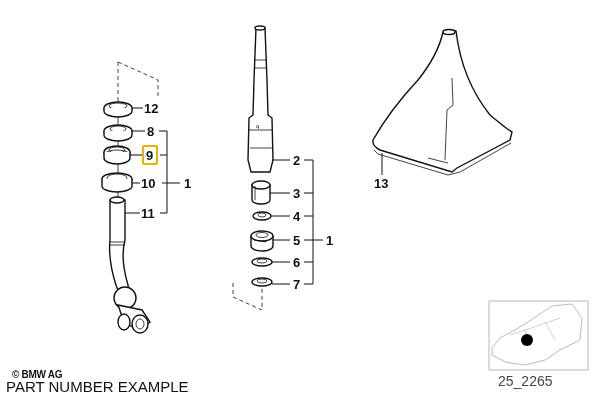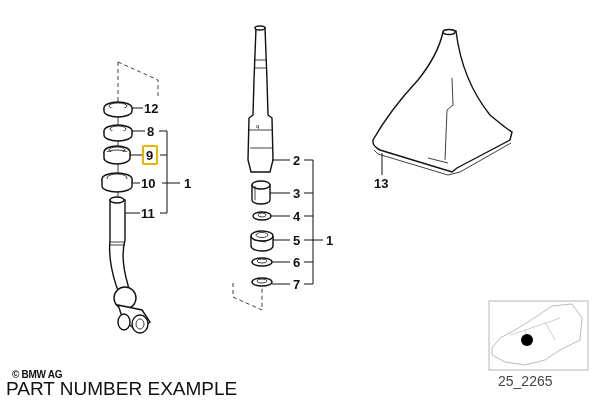--- a/index.html
+++ b/index.html
@@ -5,21 +5,21 @@
   html,body{margin:0;padding:0;background:#ffffff;}
   body{width:600px;height:400px;position:relative;overflow:hidden;font-family:"Liberation Sans",sans-serif;}
   svg.diagram{position:absolute;left:0;top:0;width:600px;height:400px;}
   .callout{font-family:"Liberation Sans",sans-serif;font-weight:bold;font-size:13px;fill:#111;}
   .ln{stroke:#111;stroke-width:1;fill:none;}
   .part{stroke:#111;stroke-width:1.4;fill:#fff;}
   .thin{stroke:#111;stroke-width:0.8;fill:none;}
   .dash{stroke:#111;stroke-width:0.8;fill:none;stroke-dasharray:4 3;}
   .highlight{position:absolute;left:142px;top:145px;width:16px;height:20px;border:2px solid #e8b400;border-radius:2px;box-sizing:border-box;}
   .copyright{position:absolute;left:12px;top:369px;font-size:10px;font-weight:bold;color:#111;letter-spacing:-0.3px;}
-  .caption{position:absolute;left:6px;top:378px;font-size:19px;color:#111;}
+  .caption{position:absolute;left:6px;top:378px;font-size:15px;color:#111;}
   .refnum{position:absolute;left:498px;top:373px;font-size:14px;color:#444;}
 </style>
 </head>
 <body>
 
 <svg class="diagram" viewBox="0 0 600 400">
 
   <g>
 
     <path class="dash" d="M118 62 L118 100"></path>

